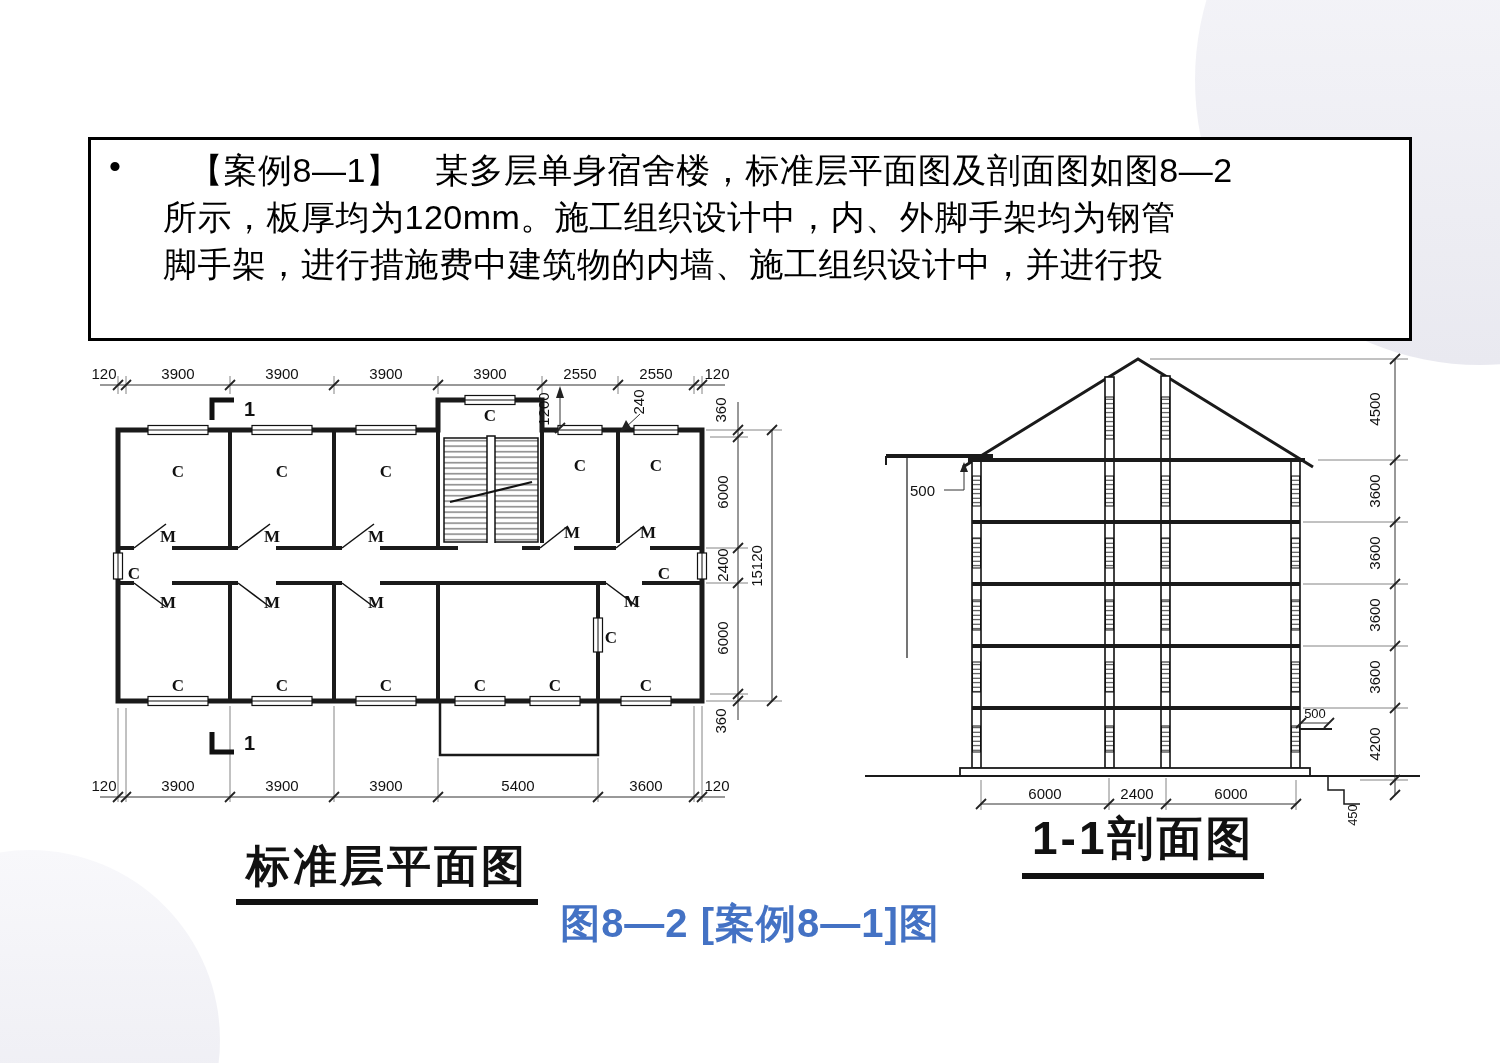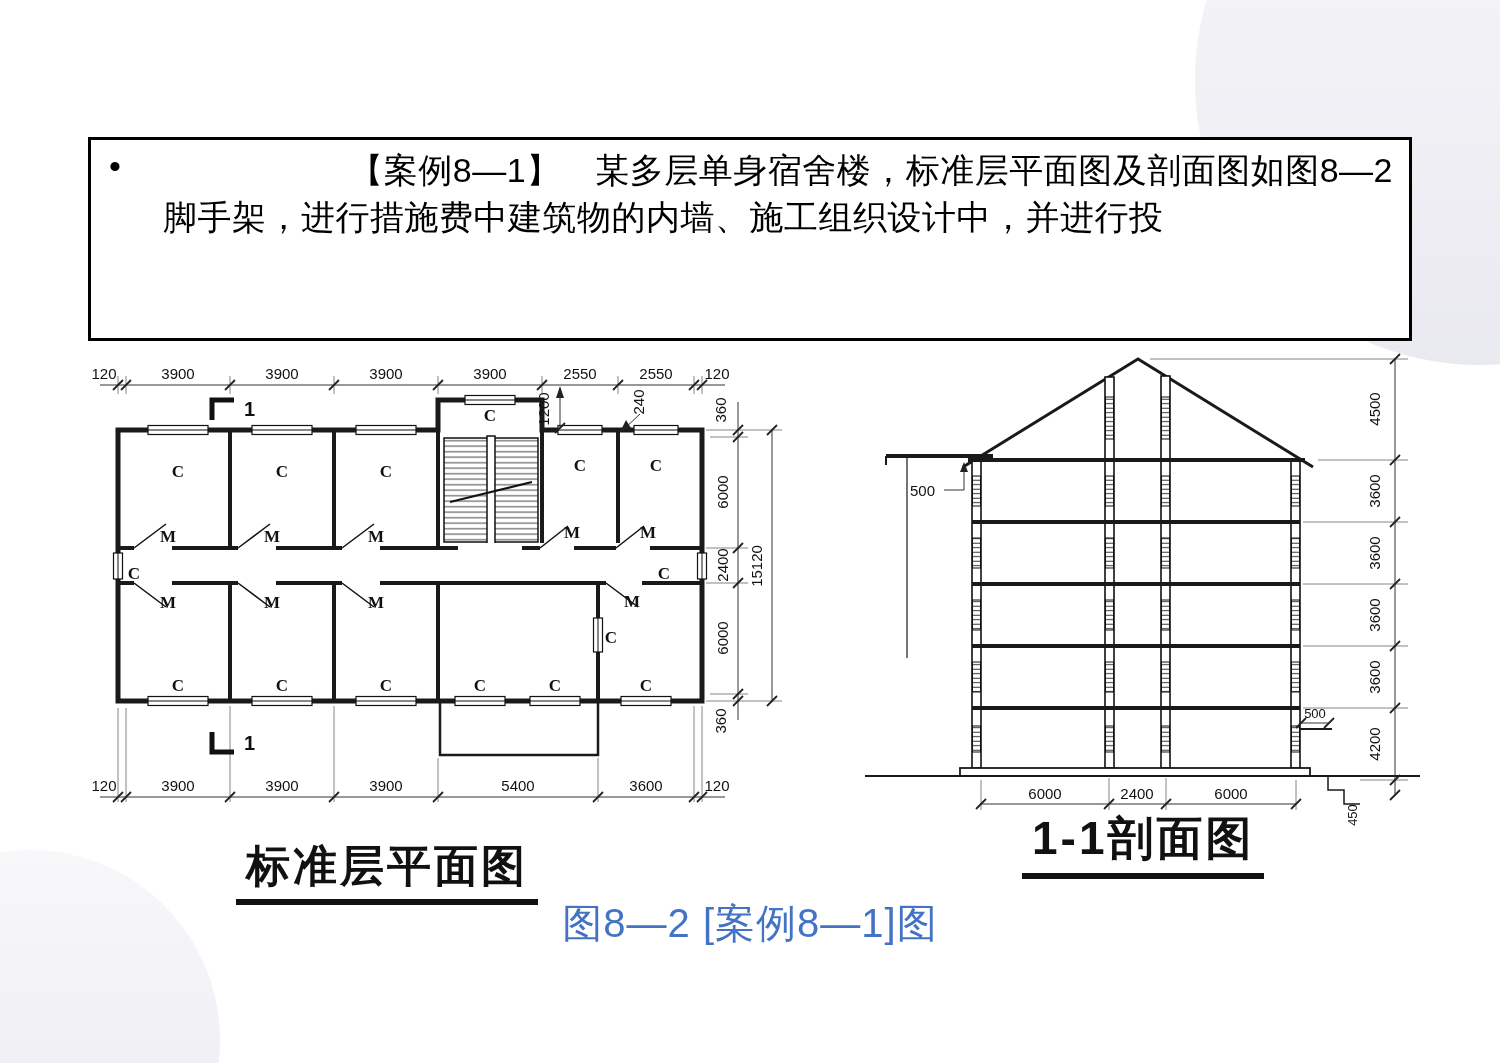--- a/index.html
+++ b/index.html
@@ -7,50 +7,51 @@
          font-family:"Liberation Sans",sans-serif;color:#000;}
   .bg-circle{position:absolute;border-radius:50%;
              background:linear-gradient(180deg,#f8f8fb 0%,#e9e9f0 100%);}
   .circle-tr{width:570px;height:570px;left:1195px;top:-205px;}
   .circle-bl{width:380px;height:380px;left:-160px;top:850px;}
 
   .case-box{position:absolute;left:88px;top:137px;width:1318px;height:198px;
             border:3px solid #000;background:#ffffff;}
   .bullet{position:absolute;left:18px;top:6px;font-size:34px;line-height:40px;}
   .case-lines{margin:7px 16px 0 72px;font-size:34px;line-height:47px;letter-spacing:0.5px;}
-  .case-line.first{text-indent:26px;text-align:right;}
+  .case-line.first{text-indent:26px;}
 
   svg text{font-family:"Liberation Sans",sans-serif;}
   .dim{font-size:15px;fill:#111;}
   .dims{font-size:13px;fill:#111;}
   .lbl{font-family:"Liberation Serif",serif;font-size:17px;font-weight:bold;fill:#111;}
   .mark{font-size:20px;font-weight:bold;fill:#111;}
 
   .plan-svg{position:absolute;left:60px;top:350px;width:740px;height:480px;}
   .section-svg{position:absolute;left:860px;top:352px;width:600px;height:530px;}
 
   .draw-caption{position:absolute;font-weight:bold;color:#111;
                 border-bottom:6px solid #111;padding:0 10px 3px 10px;letter-spacing:3px;}
   .plan-caption{left:236px;top:828px;font-size:44px;margin-top:9px;}
   .section-caption{left:1022px;top:808px;font-size:46px;}
   .figure-caption{position:absolute;left:0;top:896px;width:100%;text-align:center;
-                  font-size:40px;font-weight:normal;color:#4472c4;letter-spacing:1px;}
+                  font-size:40px;font-weight:bold;color:#4472c4;letter-spacing:1px;}
 </style>
 </head>
 <body>
 
 <div class="slide">
 
   <div class="bg-circle circle-tr"></div>
   <div class="bg-circle circle-bl"></div>
 
   <div class="case-box">
     <div class="bullet">•</div>
     <div class="case-lines">
       <div class="case-line first">【案例8—1】　某多层单身宿舍楼，标准层平面图及剖面图如图8—2</div>
+      <div class="case-line">所示，板厚均为120mm。施工组织设计中，内、外脚手架均为钢管</div>
       <div class="case-line">脚手架，进行措施费中建筑物的内墙、施工组织设计中，并进行投</div>
     </div>
   </div>
 
   <svg class="plan-svg" viewBox="0 0 740 480">
     <defs>
       <pattern id="ht1" width="7" height="5.5" patternUnits="userSpaceOnUse">
         <line x1="0" y1="2.7" x2="7" y2="2.7" stroke="#444" stroke-width="1"></line>
       </pattern>
       <g id="tk1">

